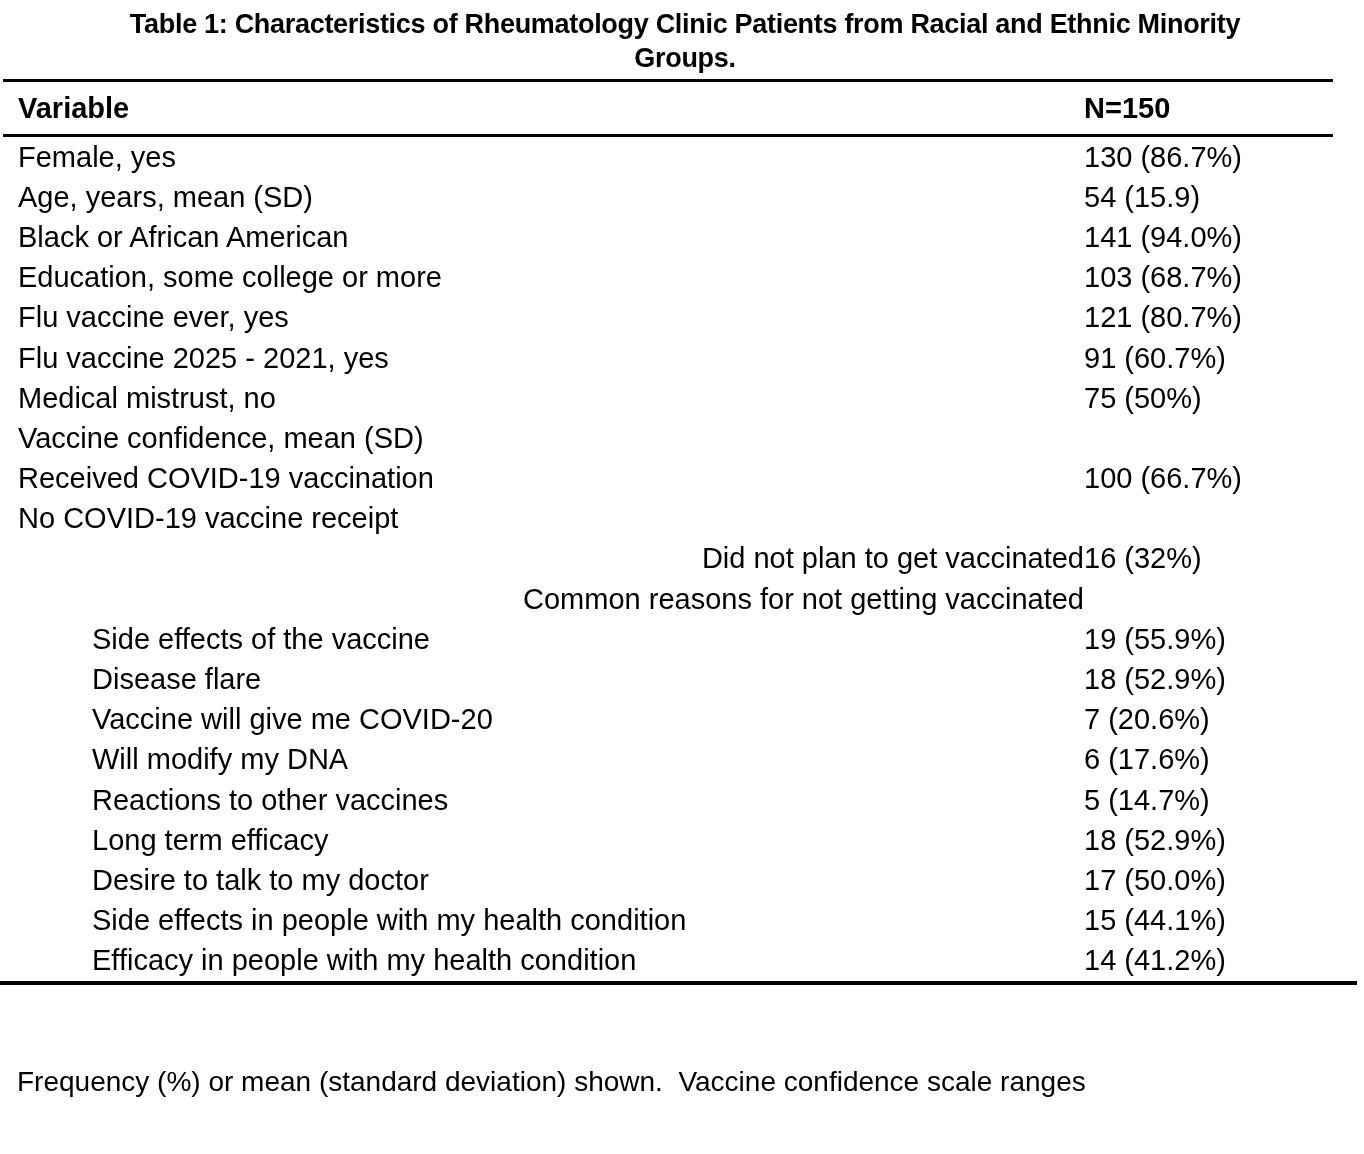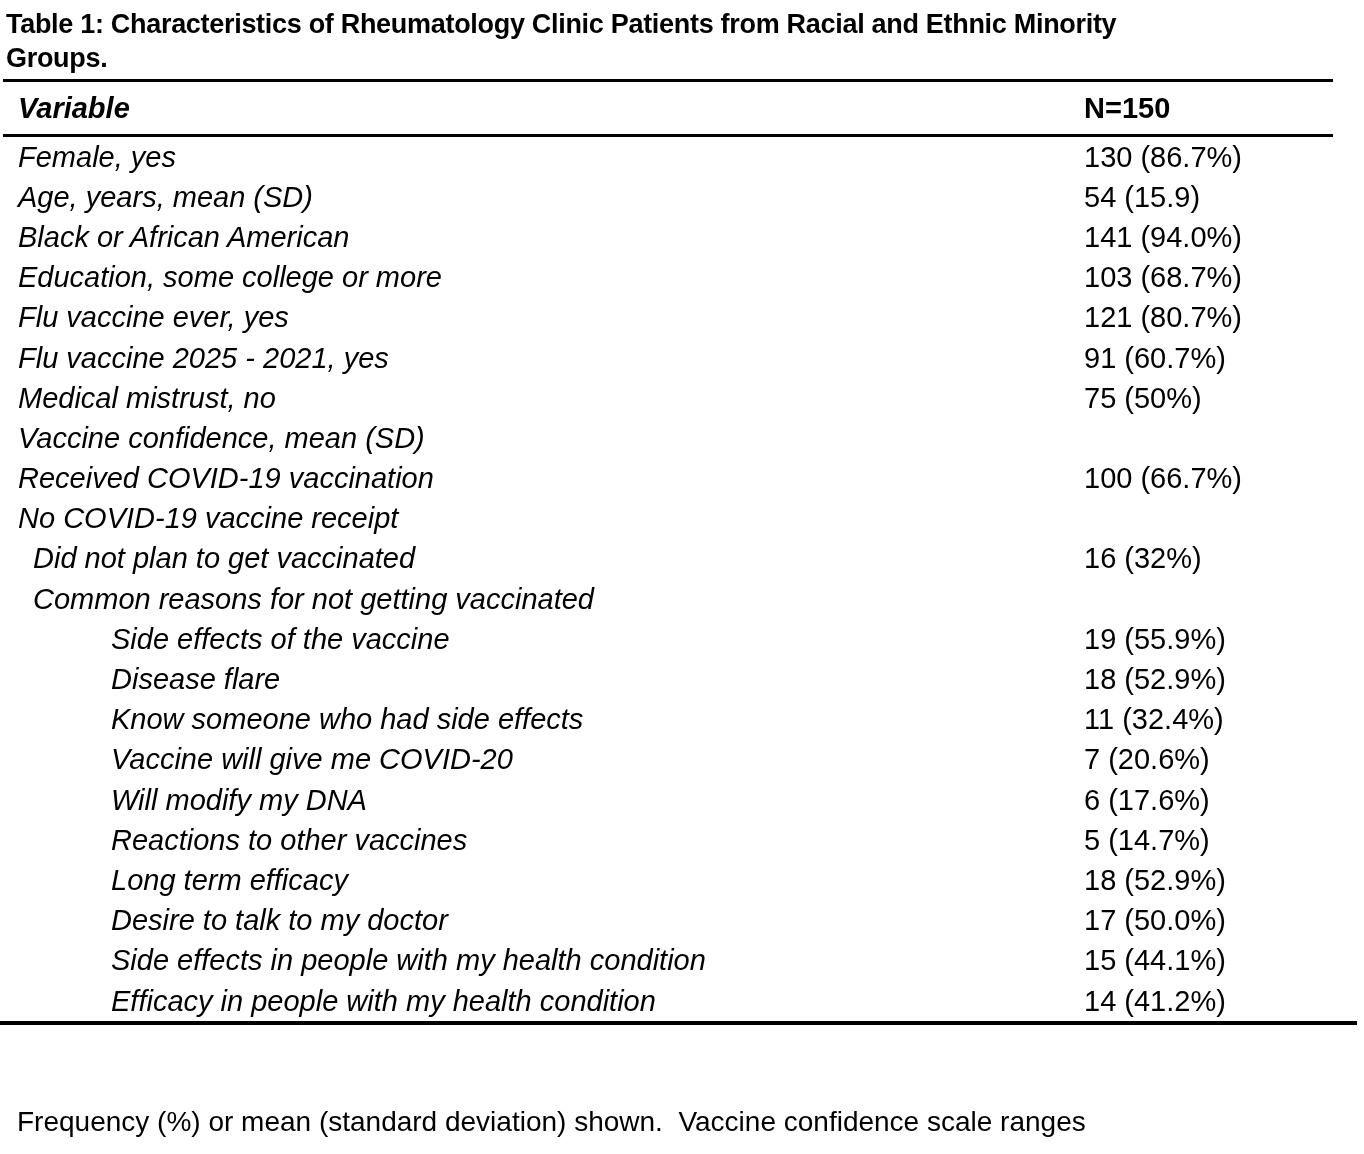--- a/index.html
+++ b/index.html
@@ -11,20 +11,21 @@
     font-family: "Liberation Sans", sans-serif;
     overflow: hidden;
   }
   .page { width: 1364px; }
   .title {
     font-weight: 700;
     font-size: 27px;
     line-height: 34px;
     letter-spacing: -0.3px;
     padding: 7px 0 0 6px;
+    text-align: center;
   }
   .rule { background: #000000; }
   .rule-narrow { width: 1330px; height: 3px; margin-left: 3px; }
   .rule-title { margin-top: 4px; }
   .rule-wide { width: 1357px; height: 4px; }
   .header-row {
     display: grid;
     grid-template-columns: 1084px 1fr;
     height: 52px;
     align-items: center;
@@ -35,24 +36,23 @@
     display: grid;
     grid-template-columns: 1084px 1fr;
     height: 40.2px;
     align-items: center;
     font-size: 29px;
   }
   .cell-label {
     padding-left: 18px;
     white-space: nowrap;
     overflow: hidden;
-    font-style: italic;
   }
-  .cell-label.indent-1 { padding-left: 33px; }
-  .cell-label.indent-2 { padding-left: 63px; margin-left: 48px; }
+  .cell-label.indent-1 { padding-left: 33px; text-align: right; }
+  .cell-label.indent-2 { padding-left: 92px; }
   .cell-value { white-space: nowrap; }
   .footnote {
     font-size: 28px;
     line-height: 34px;
     padding: 12px 0 0 17px;
     white-space: pre-wrap;
   }
 </style>
 </head>
 <body>
@@ -123,24 +123,20 @@
       </div>
       <div class="row">
         <div class="cell-label indent-2">Side effects of the vaccine</div>
         <div class="cell-value">19 (55.9%)</div>
       </div>
       <div class="row">
         <div class="cell-label indent-2">Disease flare</div>
         <div class="cell-value">18 (52.9%)</div>
       </div>
       <div class="row">
-        <div class="cell-label indent-2">Know someone who had side effects</div>
-        <div class="cell-value">11 (32.4%)</div>
-      </div>
-      <div class="row">
         <div class="cell-label indent-2">Vaccine will give me COVID-20</div>
         <div class="cell-value">7 (20.6%)</div>
       </div>
       <div class="row">
         <div class="cell-label indent-2">Will modify my DNA</div>
         <div class="cell-value">6 (17.6%)</div>
       </div>
       <div class="row">
         <div class="cell-label indent-2">Reactions to other vaccines</div>
         <div class="cell-value">5 (14.7%)</div>

